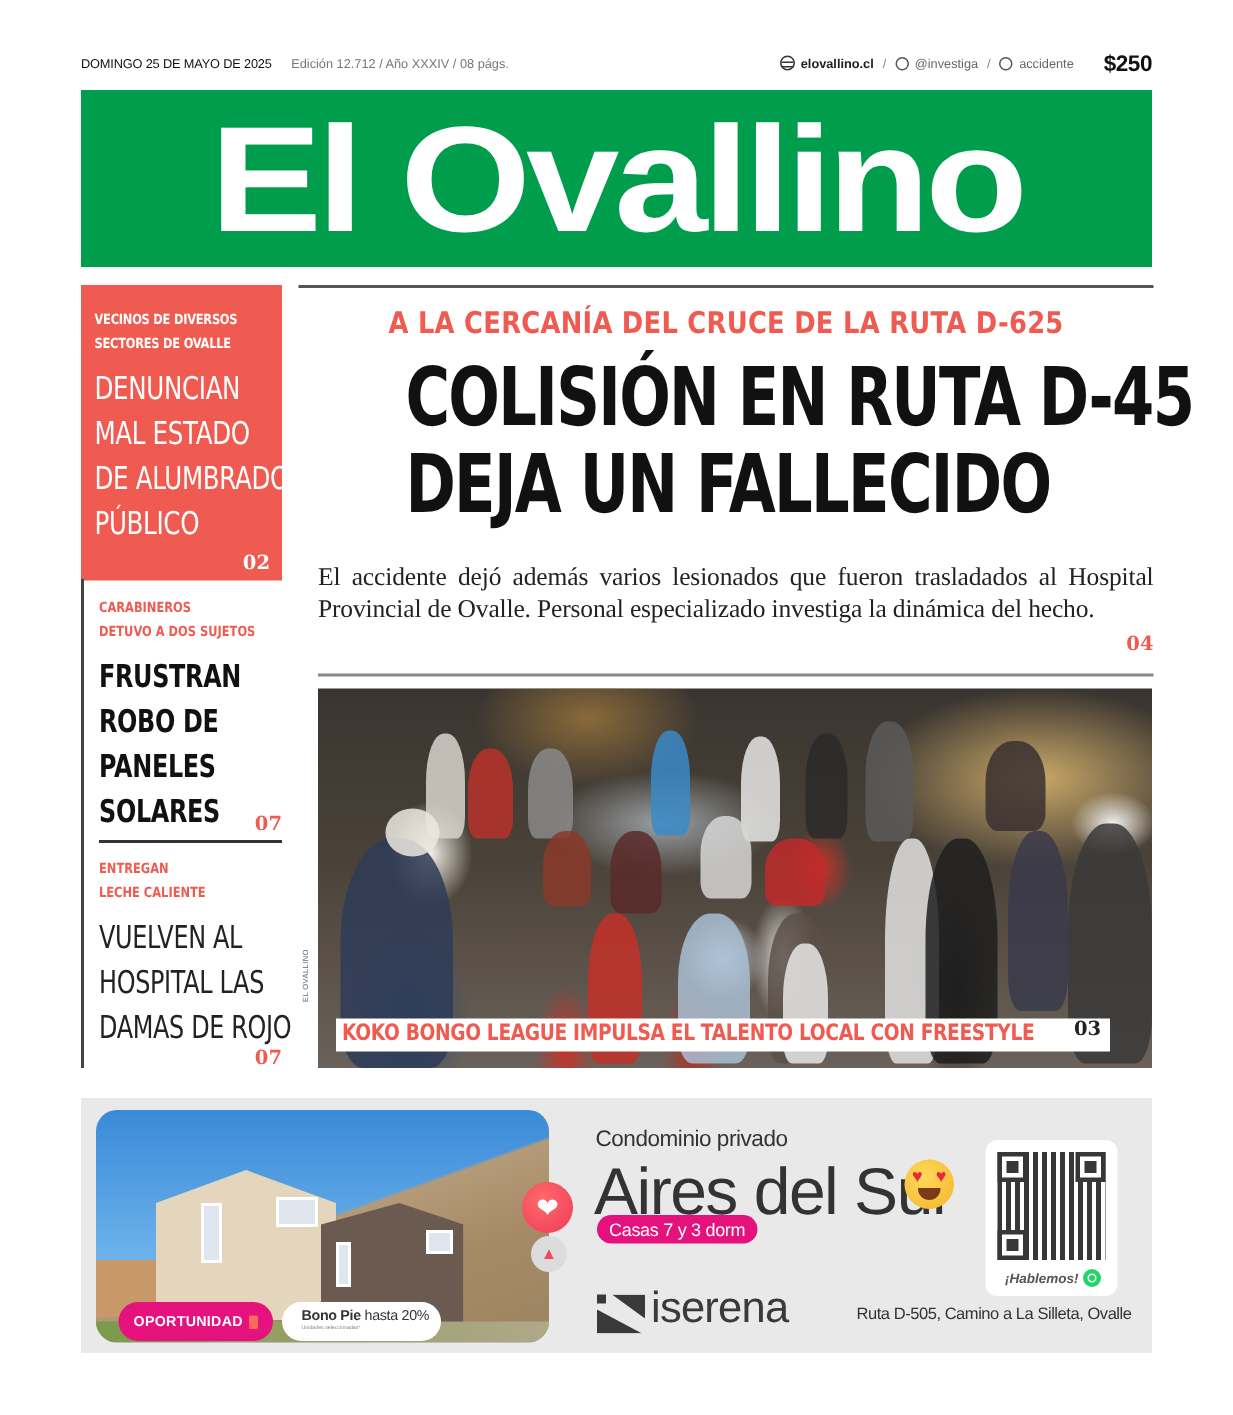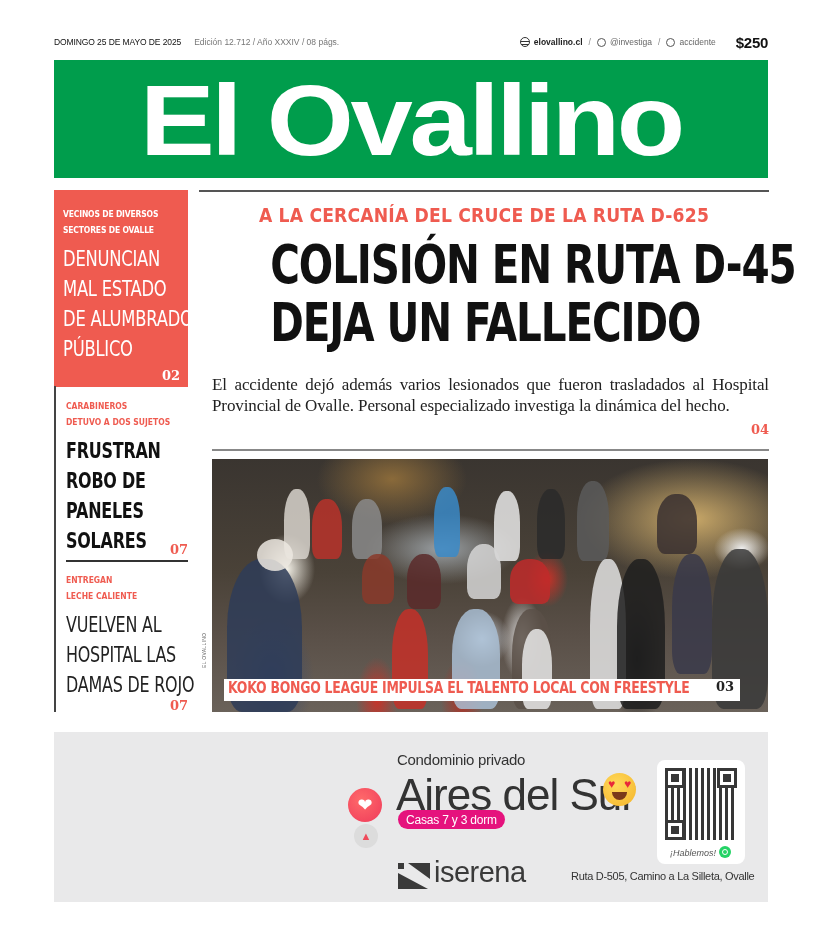--- a/index.html
+++ b/index.html
@@ -108,21 +108,21 @@
   .ad .qr { position: absolute; left: 8px; top: 8px; width: 72px; height: 72px;
     background:
       linear-gradient(#222,#222) 0 0/20px 20px no-repeat,
       linear-gradient(#222,#222) 52px 0/20px 20px no-repeat,
       linear-gradient(#222,#222) 0 52px/20px 20px no-repeat,
       repeating-linear-gradient(90deg, #222 0 3px, transparent 3px 6px),
       repeating-linear-gradient(0deg, #fff 0 2px, transparent 2px 5px);
     opacity: 0.9; }
   .ad .qr::before { content:""; position:absolute; left:3px; top:3px; width:14px; height:14px; background:#fff; box-shadow: 52px 0 #fff, 0 52px #fff; }
   .ad .qr::after { content:""; position:absolute; left:6px; top:6px; width:8px; height:8px; background:#222; box-shadow: 52px 0 #222, 0 52px #222; }
-  .ad .hab { position: absolute; left: 13px; top: 86px; font-size: 9px; font-style: italic; color: #555; display: flex; align-items: flex-end; gap: 3px; }
+  .ad .hab { position: absolute; left: 13px; top: 86px; font-size: 9px; font-style: italic; color: #555; display: flex; align-items: center; gap: 3px; font-weight: bold; }
   .ad .wa { display: inline-block; width: 12px; height: 12px; border-radius: 50%; background: #25d366; position: relative; }
   .ad .wa::after { content: ""; position: absolute; left: 3px; top: 3px; width: 6px; height: 6px; border-radius: 50%; border: 1.2px solid #fff; box-sizing: border-box; }
   .ad .brand { position: absolute; left: 344px; top: 124px; display: flex; align-items: flex-end; gap: 4px; color: #3a3a3a; }
   .ad .brand .mark { width: 32px; height: 26px; position: relative; }
   .ad .brand .mark::before { content: ""; position: absolute; left: 0; top: 10px; width: 30px; height: 16px; background: #3a3a3a; clip-path: polygon(0 0, 100% 100%, 0 100%); }
   .ad .brand .mark::after { content: ""; position: absolute; left: 10px; top: 0; width: 22px; height: 16px; background: #3a3a3a; clip-path: polygon(0 0, 100% 0, 100% 100%); }
   .ad .brand .dot { position: absolute; left: 0; top: 0; width: 6px; height: 6px; background: #3a3a3a; }
   .ad .brand .txt { font-size: 29px; letter-spacing: -0.5px; }
   .ad .addr { position: absolute; left: 517px; top: 138px; font-size: 11px; color: #333; letter-spacing: -0.3px; }
 </style>
@@ -218,20 +218,38 @@
     <div class="p" style="left:15px;top:100px;width:75px;height:153px;background:#2e3c58"></div>
     <div class="p" style="left:45px;top:80px;width:36px;height:32px;background:#ece8e0;border-radius:50%"></div>
   </div>
 </div>
 <div class="caption">
   <span class="text">KOKO BONGO LEAGUE IMPULSA EL TALENTO LOCAL CON FREESTYLE</span>
   <span class="pg">03</span>
 </div>
 
 <div class="ad">
+  <div class="pic">
+    <div class="fence"></div>
+    <div class="house1"></div>
+    <div class="house2"></div>
+    <div class="win" style="left:70px;top:62px;width:14px;height:40px"></div>
+    <div class="win" style="left:120px;top:58px;width:28px;height:20px"></div>
+    <div class="win" style="left:160px;top:88px;width:10px;height:30px"></div>
+    <div class="win" style="left:220px;top:80px;width:18px;height:16px"></div>
+    <div class="grass"></div>
+    <div class="opp">
+      <span>OPORTUNIDAD</span>
+      <span class="tag"></span>
+    </div>
+    <div class="bono">
+      <div class="t"><b>Bono Pie</b><span> hasta 20%</span></div>
+      <div class="s">Unidades seleccionadas*</div>
+    </div>
+  </div>
   <div class="heart">❤</div>
   <div class="fire">▲</div>
   <div class="cond">Condominio privado</div>
   <div class="name">Aires del Sur</div>
   <div class="emoji">
       <span class="mouth"></span>
     </div>
   <div class="casas">Casas 7 y 3 dorm</div>
   <div class="qrbox">
     <div class="qr"></div>

